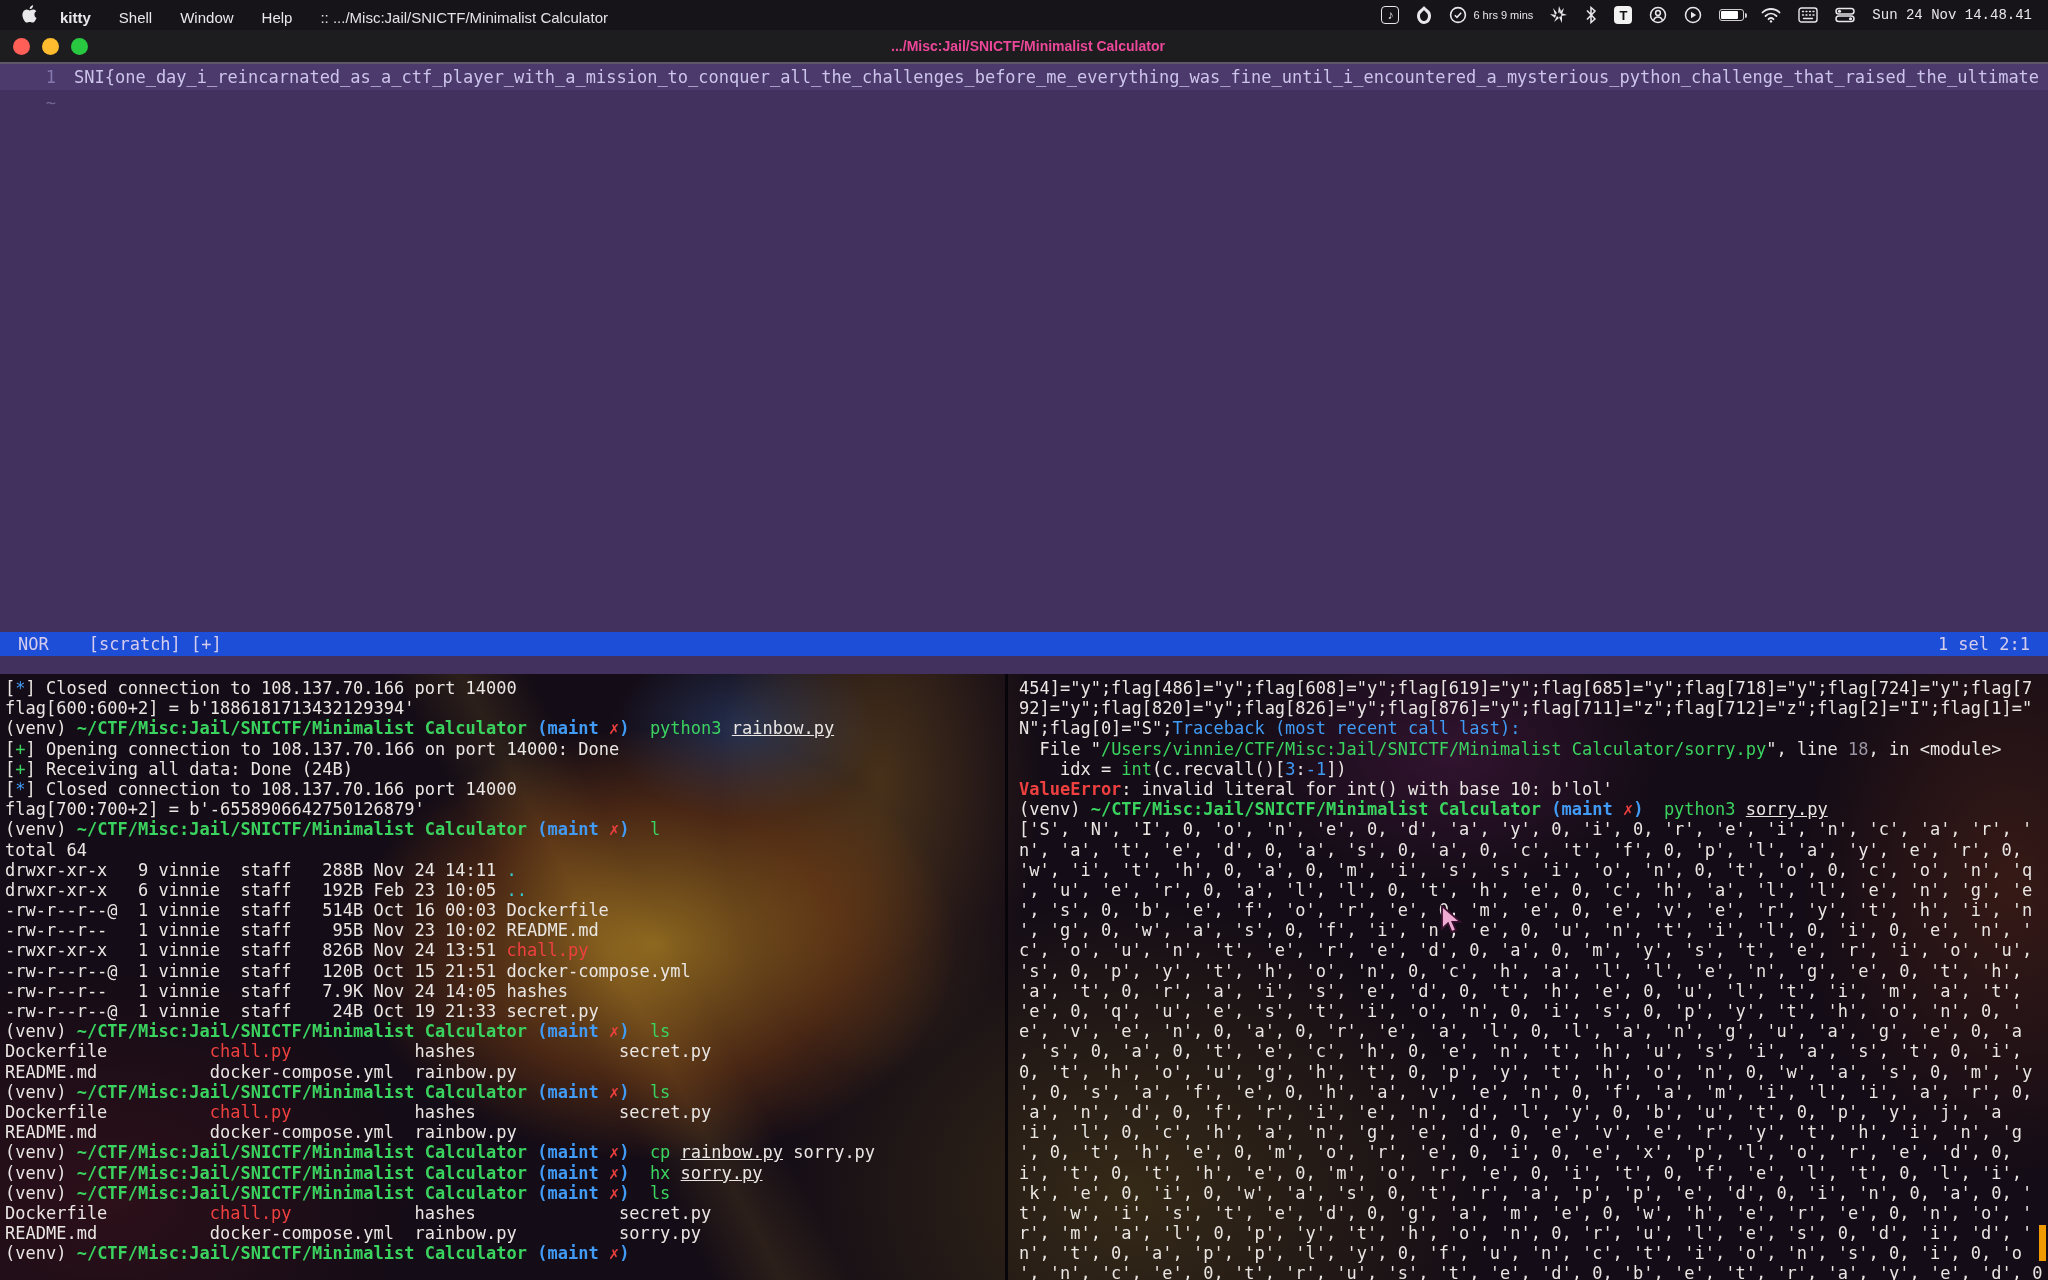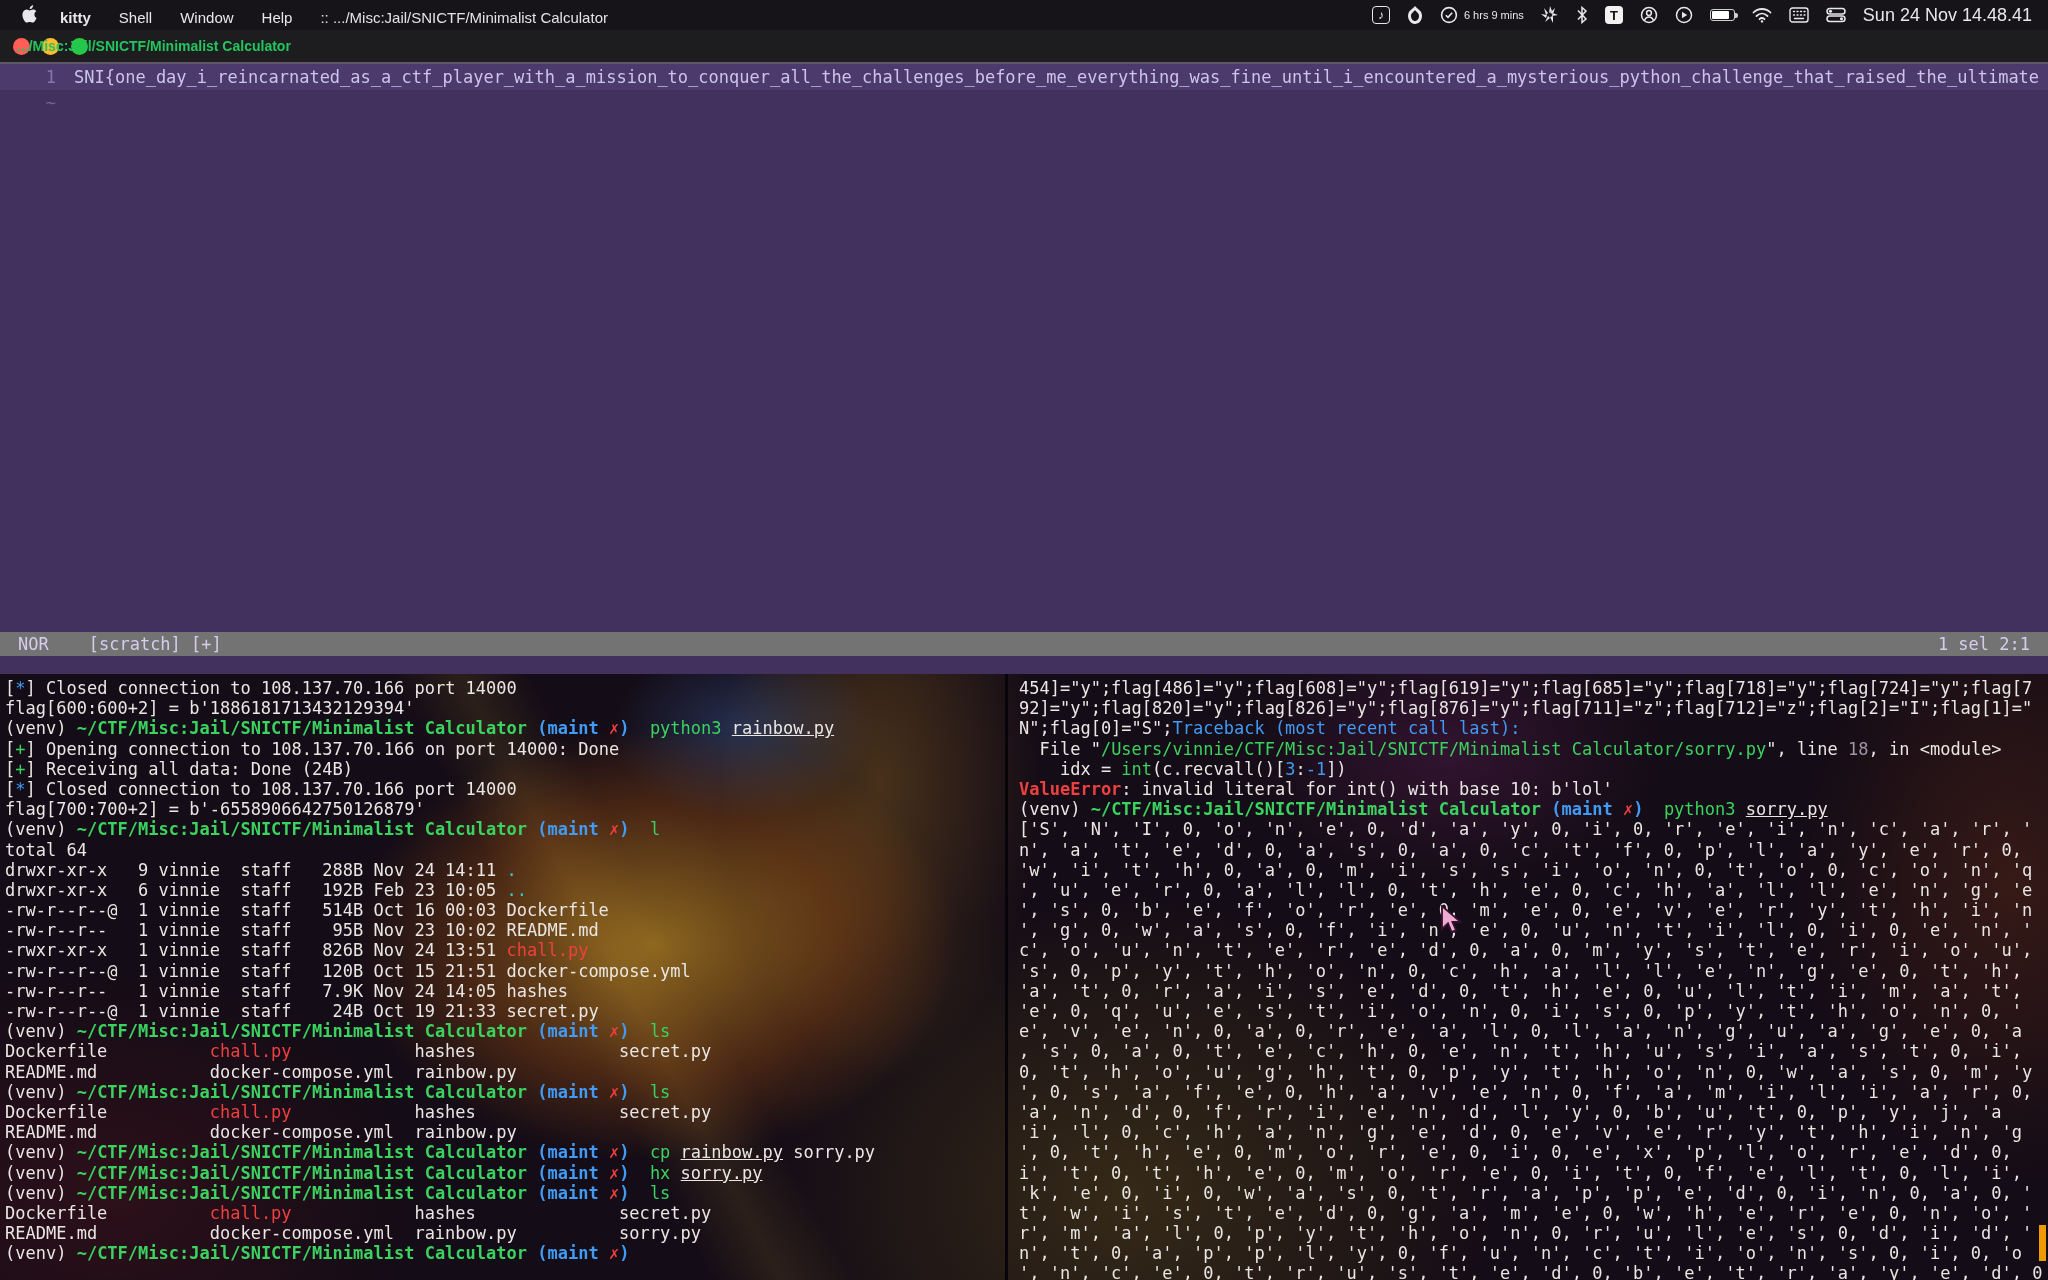--- a/index.html
+++ b/index.html
@@ -12,49 +12,49 @@
     font-size:15px; z-index:50; }
   .menubar .left { display:flex; align-items:flex-end; gap:0; padding-left:14px; }
   .menu-item { padding:0 14px; color:#e8e7ea; }
   .menu-item.app { font-weight:bold; }
   .apple { width:30px; text-align:center; margin-right:2px; }
   .win-path { padding-left:14px; color:#e3e2e5; }
   .menubar .right { margin-left:auto; display:flex; align-items:center; gap:17px; padding-right:16px; }
   .mb-ic { display:flex; align-items:center; gap:6px; color:#e8e7ea; }
   .mb-ic svg { display:block; }
   .focus-text { font-size:11px; }
-  .clock { font-size:18px; }
+  .clock { font-size:14px;font-family:Liberation Mono, monospace; }
   .tsquare { width:18px; height:18px; border-radius:4px; background:#f2f2f2; color:#111;
     font-weight:bold; font-size:13px; display:flex; align-items:center; justify-content:center; }
   .notesq { width:18px; height:18px; border-radius:4px; border:1.5px solid #e8e7ea;
     font-size:12px; display:flex; align-items:flex-end; justify-content:center; padding-bottom:1px;}
   .battery { width:25px; height:12px; border:1.5px solid #cfcfd2; border-radius:3px; position:relative; }
   .battery .fill { position:absolute; left:1px; top:1px; bottom:1px; width:17px; background:#fff; border-radius:1px; }
   .battery:after { content:""; position:absolute; right:-4px; top:3px; width:2.5px; height:5px; background:#cfcfd2; border-radius:0 2px 2px 0; }
 
   
   .window { position:absolute; top:30px; left:0; width:2048px; height:1250px; background:#140c16; }
   .titlebar { position:absolute; top:0; left:0; width:100%; height:32px; background:#1d1c1f;
     display:flex; align-items:center; }
   .lights { display:flex; gap:12px; padding-left:13px; }
   .light { width:17px; height:17px; border-radius:50%; }
   .light.red { background:#ff5f57; } .light.yellow { background:#febc2e; } .light.green { background:#28c840; }
-  .title { position:absolute; left:17px; right:0; text-align:left; font-size:14px; font-weight:bold; color:#22c55e; }
+  .title { position:absolute; left:8px; right:0; text-align:center; font-size:14px; font-weight:bold; color:#ec4899; }
 
   
   .editor { position:absolute; top:32px; left:0; width:2048px; height:570px;
     background:#42315e; border-top:2px solid #5d5768;
     font-family:"DejaVu Sans Mono","DejaVu Sans",monospace; font-size:17px; overflow:hidden; }
   .ed-row { height:26px; line-height:26px; white-space:pre; display:flex; }
   .ed-row.cursorline { background:#4b3a6b; }
   .gutter { width:56px; flex:0 0 56px; text-align:right; padding-right:0; color:#8377ae; }
   .ed-text { padding-left:18px; color:#cdc4ec; white-space:pre; }
   .tilde { color:#6f6492; }
 
-  .statusline { position:absolute; top:602px; left:0; width:2048px; height:24px; background:#737373;
+  .statusline { position:absolute; top:602px; left:0; width:2048px; height:24px; background:#1d4ed8;
     color:#d6cdee; font-family:"DejaVu Sans Mono","DejaVu Sans",monospace; font-size:17px;
     display:flex; align-items:center; }
   .statusline .mode { padding-left:18px; }
   .statusline .buf { padding-left:40px; }
   .statusline .right { margin-left:auto; padding-right:18px; }
   .cmdline { position:absolute; top:626px; left:0; width:2048px; height:18px; background:#42315e; }
 
   
   .panes { position:absolute; top:644px; left:0; width:2048px; height:606px;
     font-family:"DejaVu Sans Mono","DejaVu Sans",monospace; font-size:17px;

